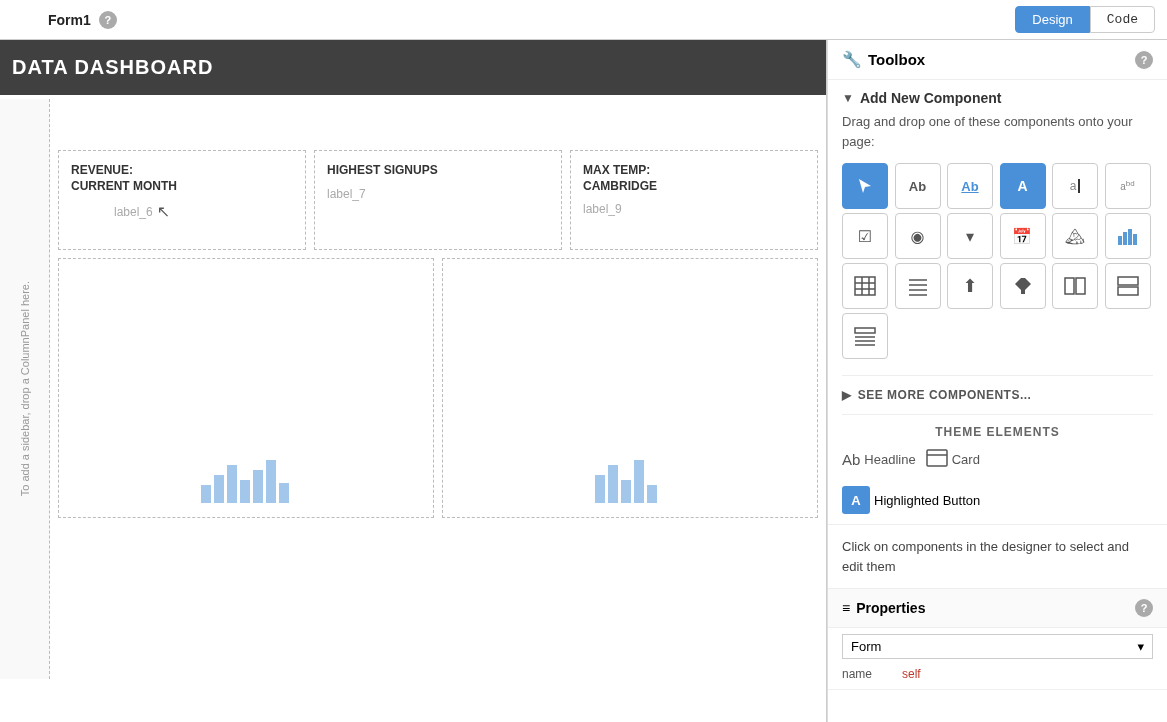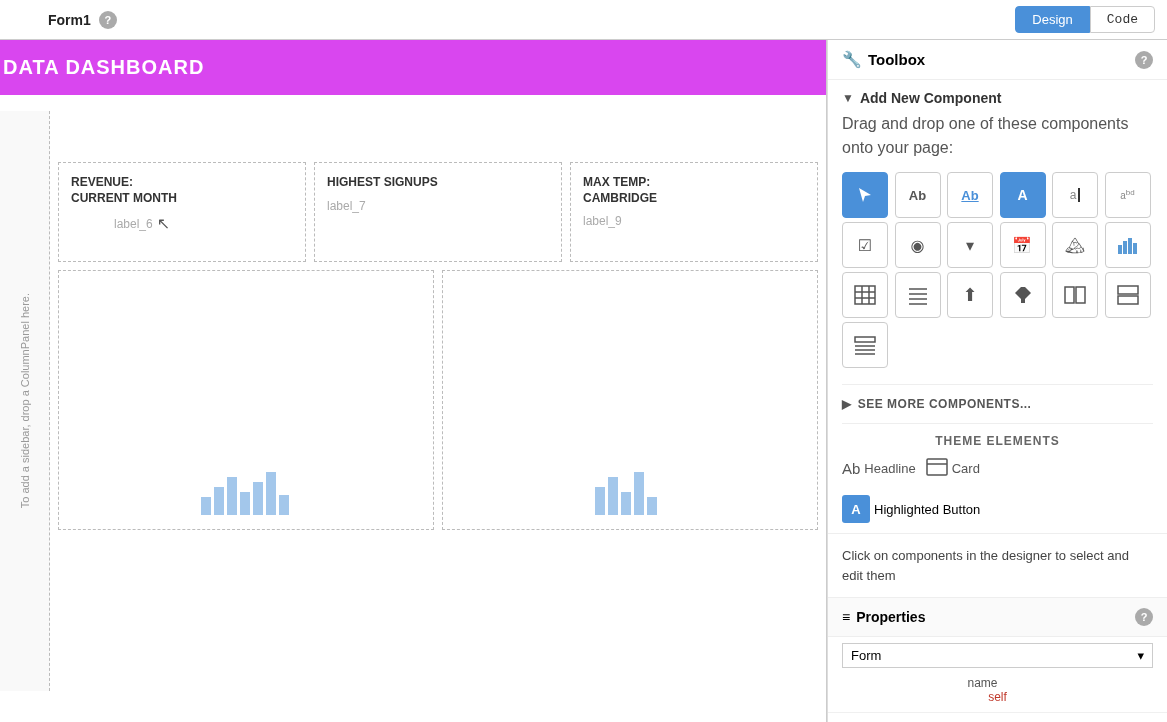--- a/index.html
+++ b/index.html
@@ -37,22 +37,22 @@
       padding: 0;
     }
 
     
     .designer-content {
       min-height: 100%; background: #fff; margin: 0;
     }
 
     
     .dash-header {
-      background: #d946ef; display: flex; align-items: center; justify-content: space-between;
-      padding: 16px 3px; margin-bottom: 16px;
+      background: #404040; display: flex; align-items: center; justify-content: space-between;
+      padding: 16px 12px; margin-bottom: 4px;
     }
     .dash-title { color: #fff; font-size: 20px; font-weight: bold; letter-spacing: 1px; }
     .drop-links-btn {
       background: transparent; border: 2px solid #fff; color: #fff;
       padding: 8px 18px; font-size: 15px; cursor: pointer; border-radius: 3px;
     }
 
     
     .designer-body { display: flex; }
     .sidebar-placeholder {
@@ -98,21 +98,21 @@
     }
     .toolbox-header-left { display: flex; align-items: center; gap: 6px; }
     .wrench-icon { font-size: 16px; }
 
     
     .section-header {
       display: flex; align-items: center; gap: 6px;
       padding: 10px 14px 4px; font-size: 14px; font-weight: bold; color: #333;
     }
     .triangle-icon { font-size: 12px; color: #555; }
-    .section-desc { padding: 2px 14px 8px; font-size: 16px; color: #555; line-height: 1.5; }
+    .section-desc { padding: 2px 14px 8px; font-size: 13px; color: #555; line-height: 1.5; }
 
     
     .component-grid {
       display: grid; grid-template-columns: repeat(6, 1fr);
       gap: 4px; padding: 4px 14px 10px;
     }
     .comp-btn {
       border: 1px solid #ccc; background: #fff; border-radius: 4px;
       width: 46px; height: 46px; display: flex; align-items: center; justify-content: center;
       cursor: pointer; font-size: 14px; color: #555;
@@ -166,21 +166,21 @@
     .properties-header {
       display: flex; align-items: center; justify-content: space-between;
       padding: 10px 14px; font-size: 14px; font-weight: bold;
       background: #fafafa; border-bottom: 1px solid #eee;
     }
     .properties-header-left { display: flex; align-items: center; gap: 6px; }
     .sliders-icon { font-size: 14px; }
 
     .prop-row {
       display: flex; align-items: center;
-      padding: 8px 14px; border-bottom: 1px solid #f0f0f0; flex-direction: column;
+      padding: 8px 14px; border-bottom: 1px solid #f0f0f0;
     }
     .prop-label { width: 60px; font-size: 12px; color: #555; }
     .prop-value { font-size: 12px; color: #c0392b; font-weight: 400; }
 
     .form-select-row {
       display: flex; align-items: center; justify-content: space-between;
       padding: 6px 14px 0;
     }
     .form-select-box {
       border: 1px solid #ccc; padding: 4px 8px; font-size: 13px;

